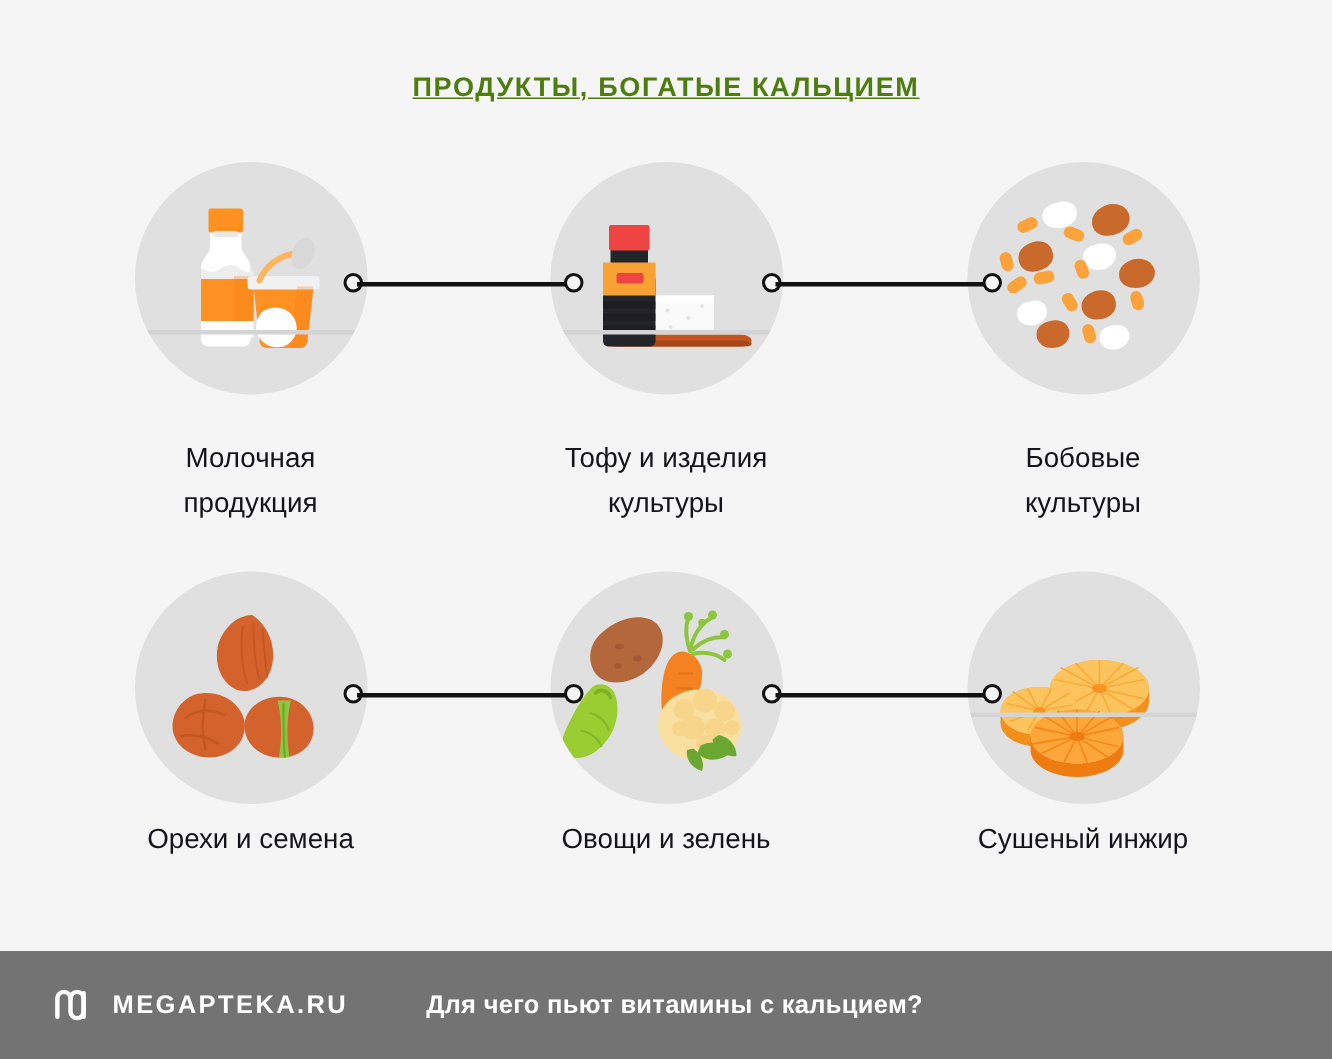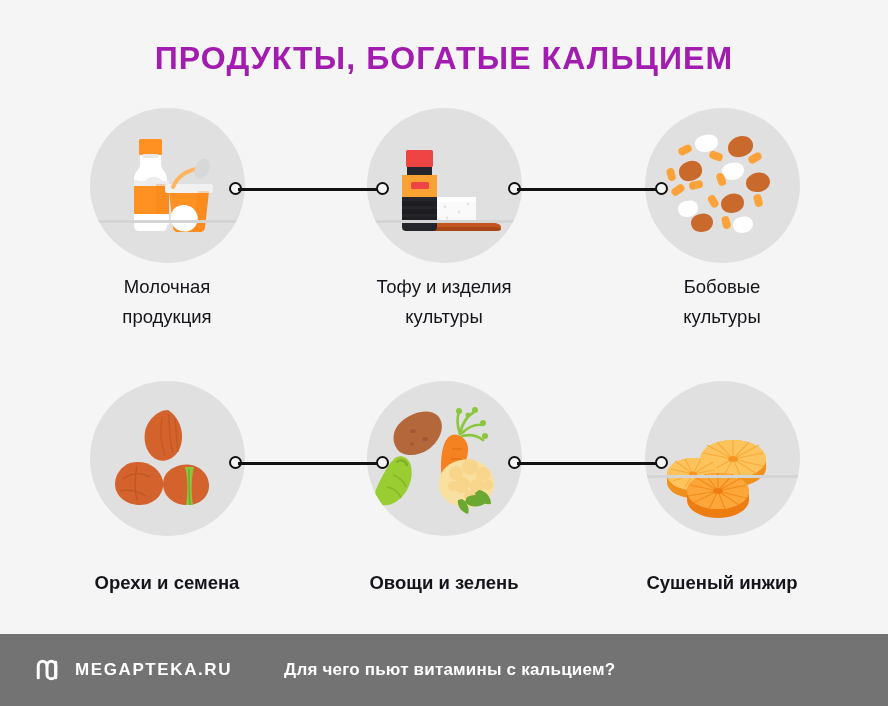--- a/index.html
+++ b/index.html
@@ -22,26 +22,27 @@
     background: #f5f5f5;
   }
 
   
   .title {
     position: absolute;
     top: 42px;
     left: 0;
     width: 888px;
     text-align: center;
-    font-size: 32px;
+    font-size: 18px;
     font-weight: bold;
     letter-spacing: 1.1px;
-    color: #a21caf;
+    color: #4d7c0f;
     text-transform: uppercase;
     line-height: 32px;
+    text-decoration: underline;
   }
 
   
   .row {
     position: absolute;
     left: 0;
     width: 888px;
     height: 250px;
   }
   .row.row-1 { top: 108px; }
@@ -69,27 +70,27 @@
   .shelf {
     position: absolute;
     left: 0;
     width: 155px;
     height: 3px;
     background: #d4d4d4;
     bottom: 40px;
   }
 
   .caption {
-    margin-top: 9px;
+    margin-top: 27px;
     font-size: 18.5px;
     color: #14141a;
     line-height: 30px;
     font-weight: normal;
   }
-  .row-2 .caption { margin-top: 32px; font-weight: bold; }
+  .row-2 .caption { margin-top: 8px; }
 
   
   .connector {
     position: absolute;
     height: 14px;
   }
   .conn-line {
     position: absolute;
     left: 9px;
     right: 9px;

